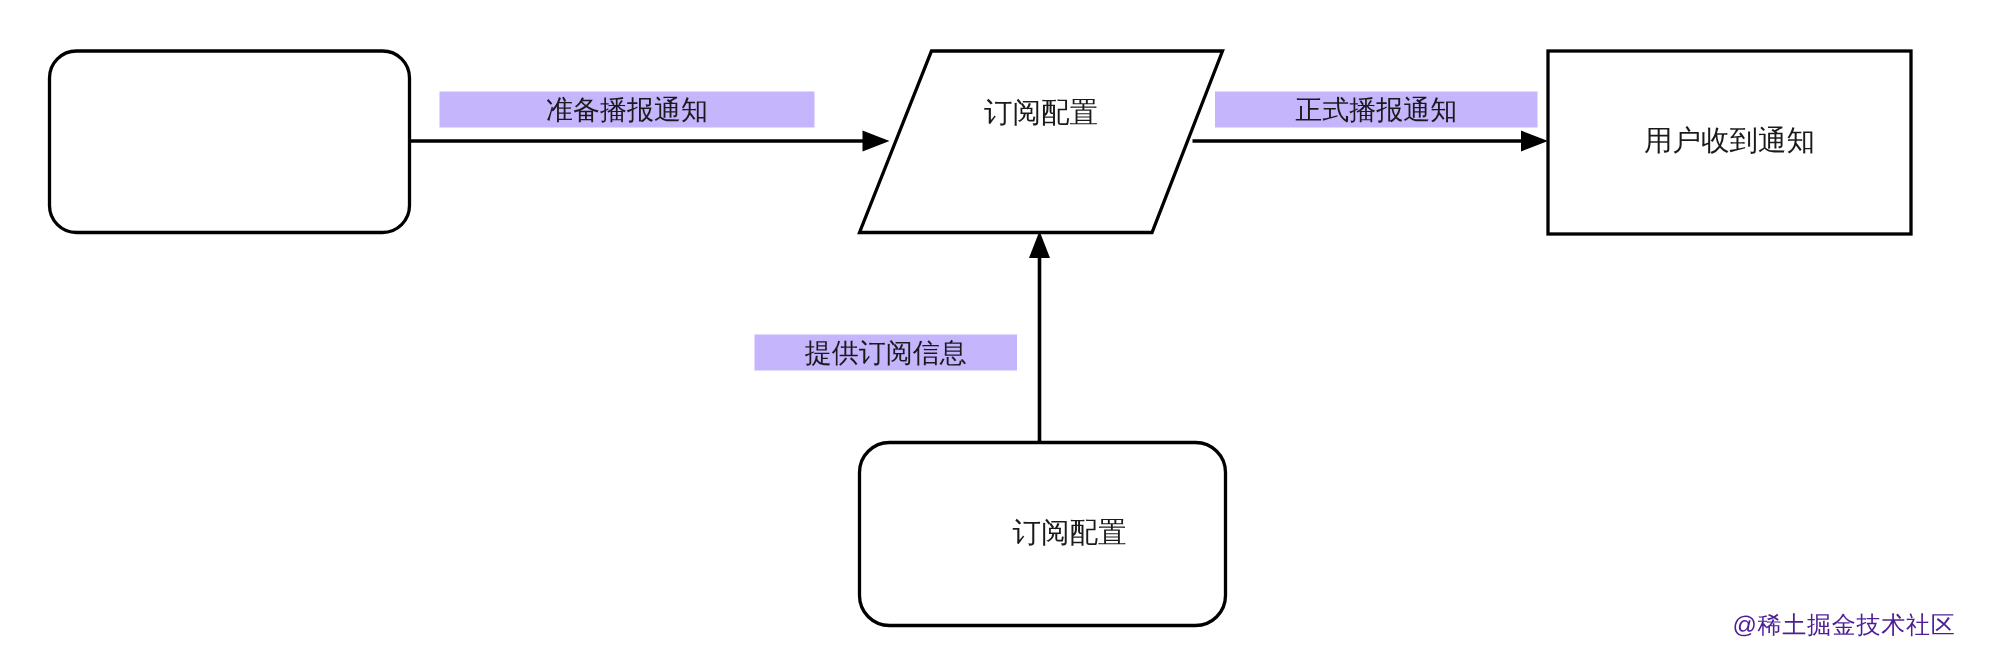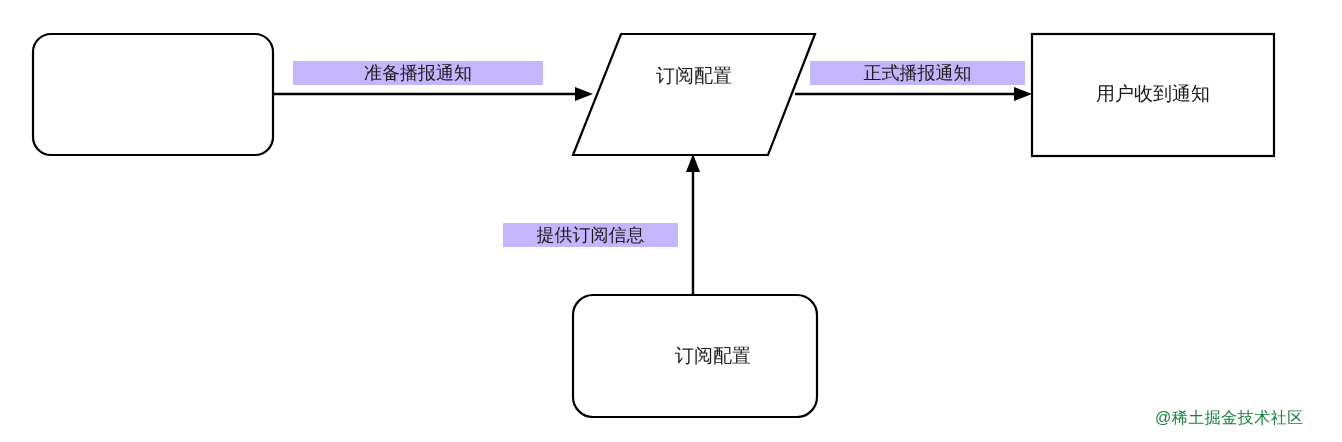--- a/index.html
+++ b/index.html
@@ -49,21 +49,21 @@
     position: absolute;
     text-align: center;
     color: #1a1a1a;
     font-size: 18px;
     line-height: 24px;
     white-space: nowrap;
     background: #c4b5fd;
   }
   .watermark {
     position: absolute;
-    color: #15803d;
+    color: #4c1d95;
     font-size: 16px;
     line-height: 22px;
     white-space: nowrap;
     letter-spacing: 0.5px;
   }
 </style>
 </head>
 <body>
 
 <div id="canvas">

